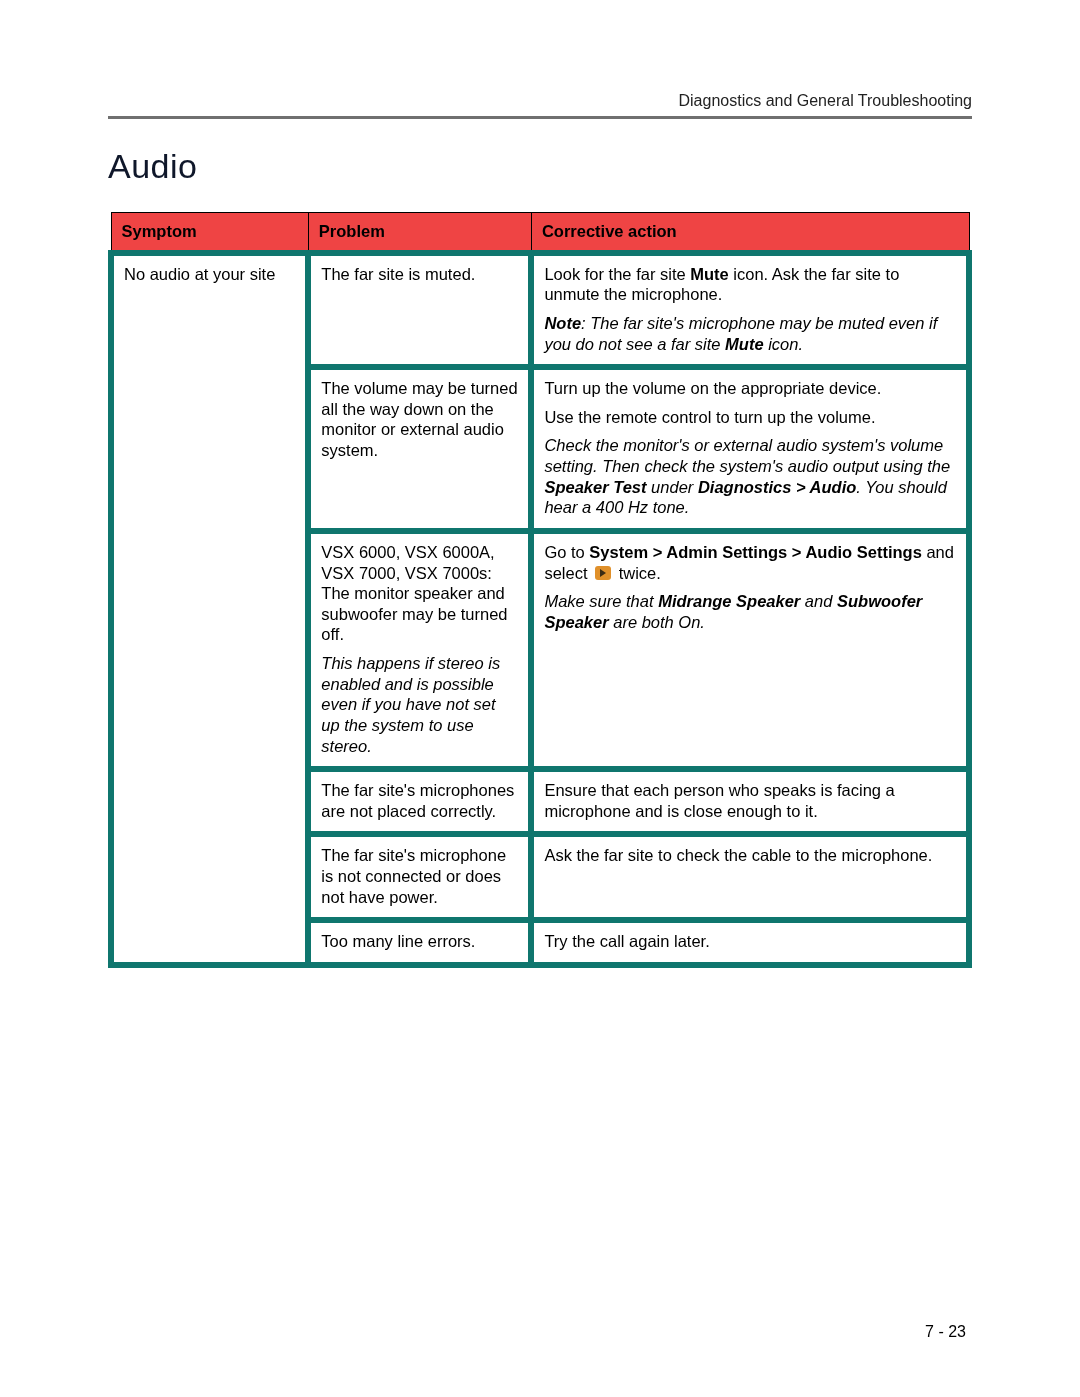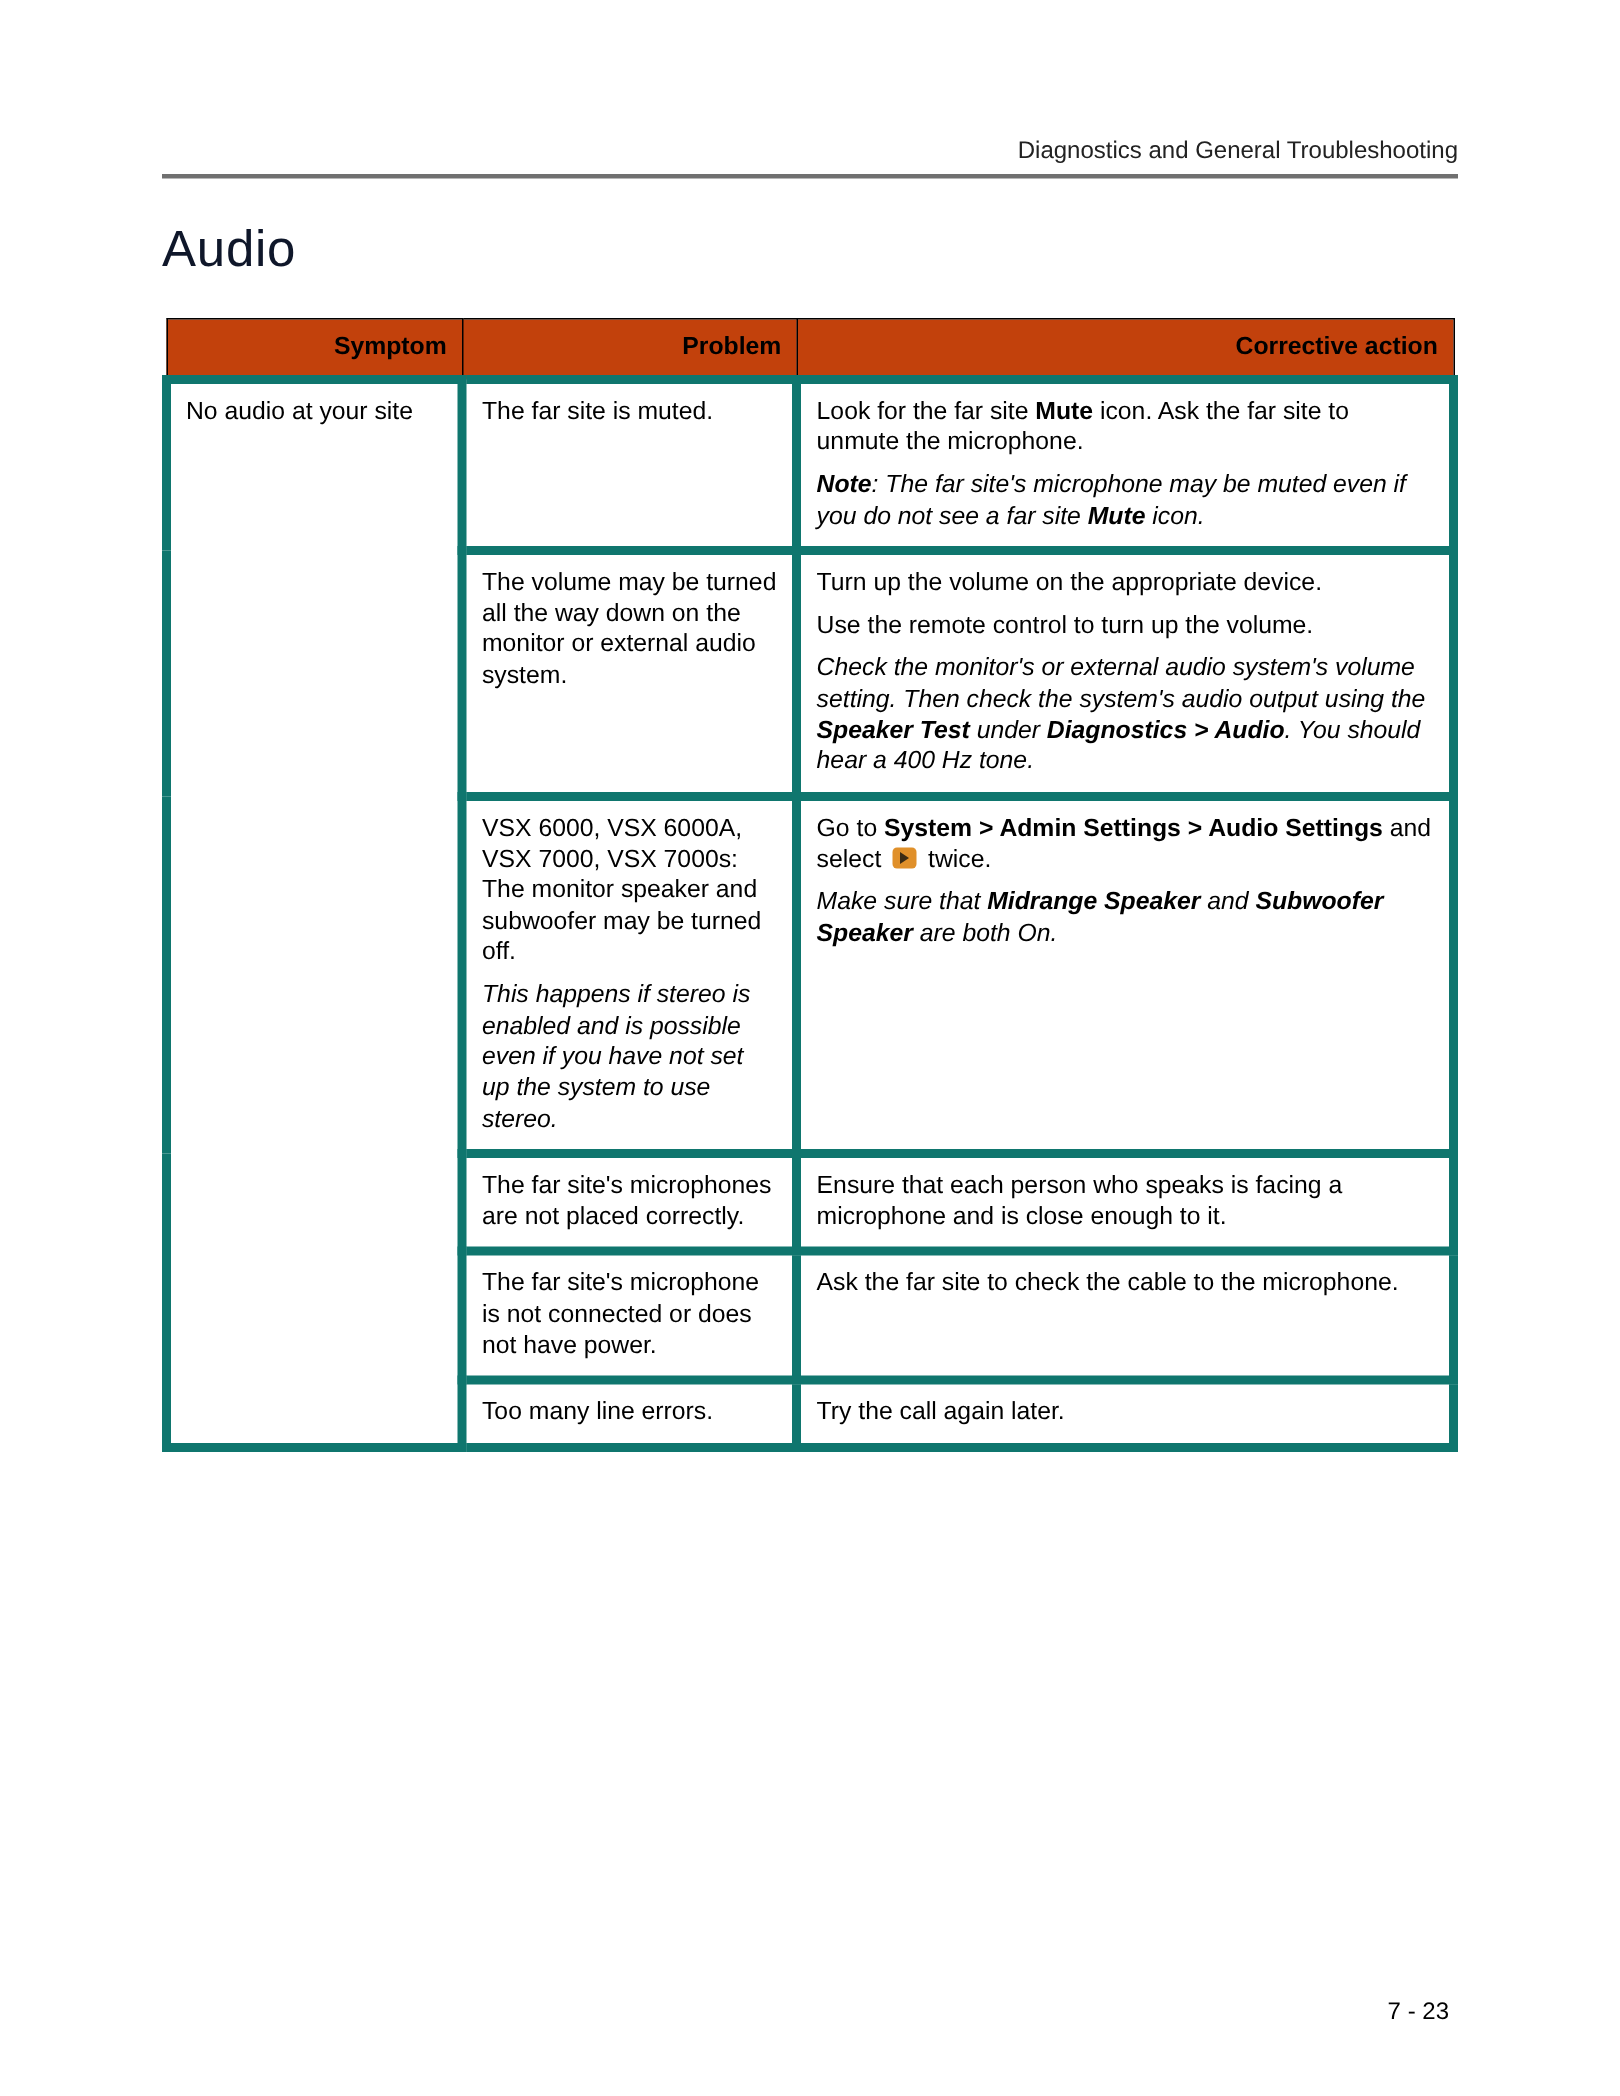--- a/index.html
+++ b/index.html
@@ -37,22 +37,22 @@
     width: 100%;
     border-collapse: collapse;
     table-layout: fixed;
     font-size: 16.5px;
     line-height: 1.25;
   }
   table.tbl col.c1 { width: 23%; }
   table.tbl col.c2 { width: 26%; }
   table.tbl col.c3 { width: 51%; }
   table.tbl th {
-    background: #c2410c;
-    text-align: right;
+    background: #ef4444;
+    text-align: left;
     font-weight: bold;
     padding: 8px 10px 8px 10px;
     border: 1px solid #000;
   }
   table.tbl td {
     border: 6px solid #0f766e;
     padding: 8px 10px 10px 10px;
     vertical-align: top;
   }
   .p { margin: 0 0 8px 0; }
@@ -74,21 +74,21 @@
     left: 5px;
     top: 3px;
     width: 0;
     height: 0;
     border-top: 4px solid transparent;
     border-bottom: 4px solid transparent;
     border-left: 6px solid #3b2b14;
   }
   .page-number {
     position: absolute;
-    bottom: 46px;
+    bottom: 56px;
     right: 114px;
     font-size: 16px;
   }
 </style>
 </head>
 <body>
 
 <div class="page">
 
   <div class="header-right">Diagnostics and General Troubleshooting</div>

